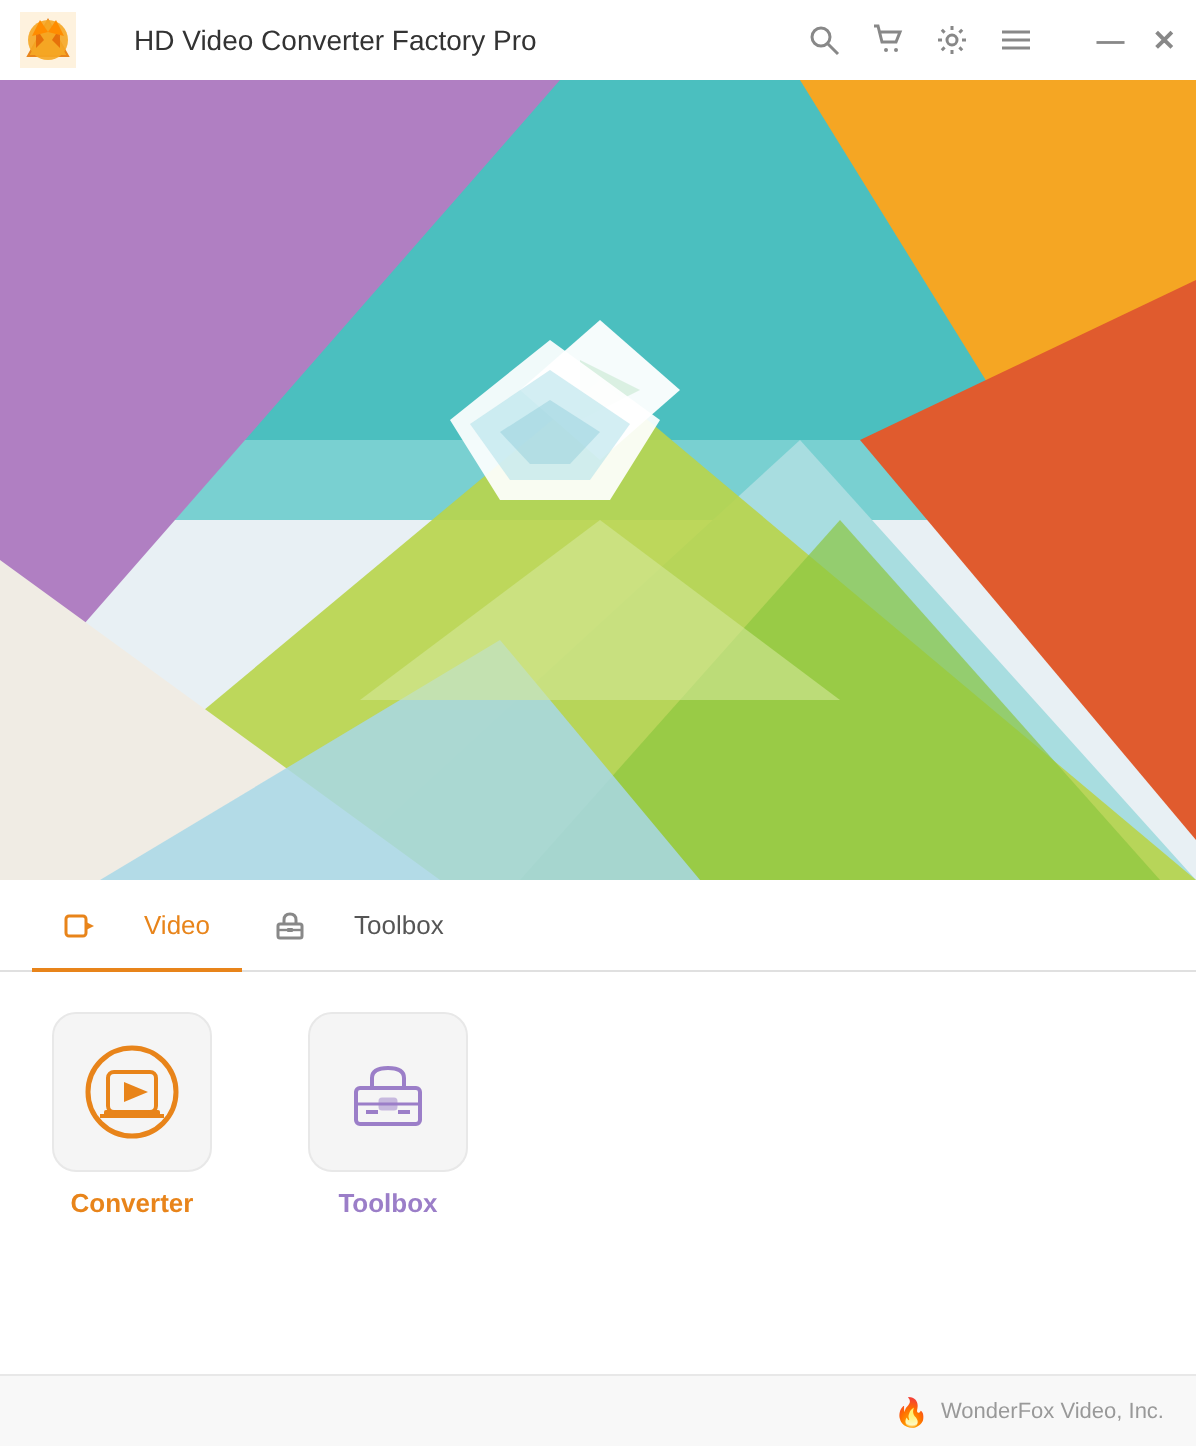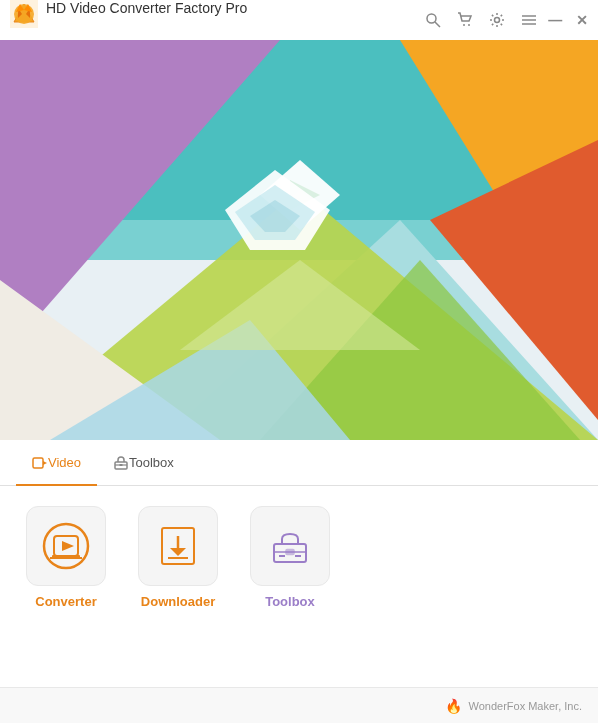--- a/index.html
+++ b/index.html
@@ -10,23 +10,25 @@
       background: #f0f4f8;
       overflow: hidden;
       position: relative;
     }
 
     
     .title-bar {
       background: #ffffff;
       height: 40px;
       display: flex;
+      align-items: center;
       padding: 0 10px;
       position: relative;
       z-index: 10;
+      gap: 21px;
     }
     .title-bar-logo {
       width: 28px;
       height: 28px;
       margin-right: 8px;
       flex-shrink: 0;
     }
     .title-bar-title {
       font-size: 14px;
       color: #333;
@@ -89,21 +91,21 @@
       display: flex;
       align-items: center;
       padding: 0 16px;
       height: 46px;
       border-bottom: 1px solid #e0e0e0;
       gap: 0;
     }
     .tab-item {
       display: flex;
       align-items: center;
-      gap: 0;
+      gap: 24px;
       padding: 0 16px;
       height: 100%;
       cursor: pointer;
       font-size: 13px;
       color: #555;
       border-bottom: 2px solid transparent;
       position: relative;
       top: 1px;
     }
     .tab-item.active {
@@ -116,21 +118,21 @@
       display: flex;
       align-items: center;
       justify-content: center;
     }
 
     
     .tool-grid {
       display: flex;
       align-items: flex-end;
       padding: 20px 16px;
-      gap: 12px;
+      gap: 28px;
     }
     .tool-item {
       display: flex;
       flex-direction: column;
       align-items: center;
       gap: 8px;
       cursor: pointer;
       width: 100px;
     }
     .tool-icon-box {
@@ -304,31 +306,20 @@
           <rect x="12" y="14" width="24" height="20" rx="3" fill="none" stroke="#e8841a" stroke-width="2"></rect>
           <polygon points="20,19 20,29 32,24" fill="#e8841a"></polygon>
           <line x1="8" y1="36" x2="40" y2="36" stroke="#e8841a" stroke-width="2"></line>
           <rect x="10" y="33" width="6" height="3" rx="1" fill="#e8841a"></rect>
           <rect x="32" y="33" width="6" height="3" rx="1" fill="#e8841a"></rect>
         </svg>
       </div>
       <span class="tool-label orange">Converter</span>
     </div>
 
-    <div class="tool-item">
-      <div class="tool-icon-box">
-        <svg width="48" height="48" viewBox="0 0 48 48">
-          <rect x="8" y="6" width="32" height="36" rx="2" fill="none" stroke="#e8841a" stroke-width="2"></rect>
-          <line x1="24" y1="14" x2="24" y2="30" stroke="#e8841a" stroke-width="2.5"></line>
-          <polygon points="16,26 24,34 32,26" fill="#e8841a"></polygon>
-          <line x1="14" y1="36" x2="34" y2="36" stroke="#e8841a" stroke-width="2"></line>
-        </svg>
-      </div>
-      <span class="tool-label orange">Downloader</span>
-    </div>
 
 
 
     <div class="tool-item">
       <div class="tool-icon-box">
         <svg width="48" height="48" viewBox="0 0 48 48">
 
           <rect x="8" y="22" width="32" height="18" rx="2" fill="none" stroke="#9b7ec8" stroke-width="2"></rect>
 
           <path d="M16,22 V17 Q16,12 24,12 Q32,12 32,17 V22" fill="none" stroke="#9b7ec8" stroke-width="2"></path>
@@ -342,14 +333,14 @@
         </svg>
       </div>
       <span class="tool-label purple">Toolbox</span>
     </div>
 
   </div>
 </div>
 
 <div class="footer">
   <span class="footer-flame">🔥</span>
-  <span class="footer-text">WonderFox Maker, Inc.</span>
+  <span class="footer-text">WonderFox Video, Inc.</span>
 </div>
 
 </body></html>

